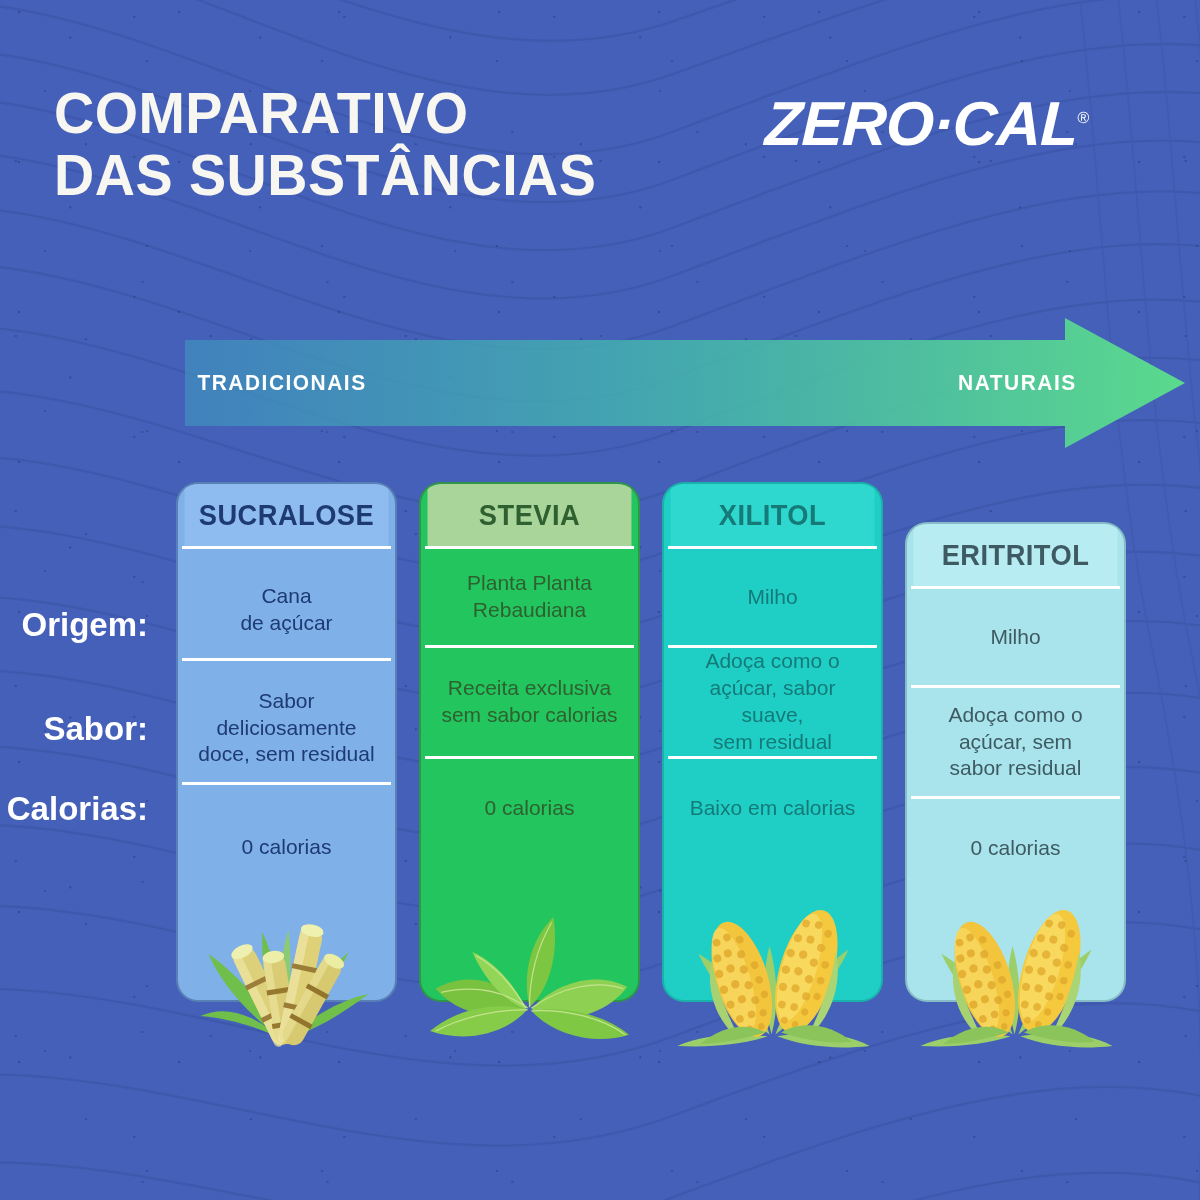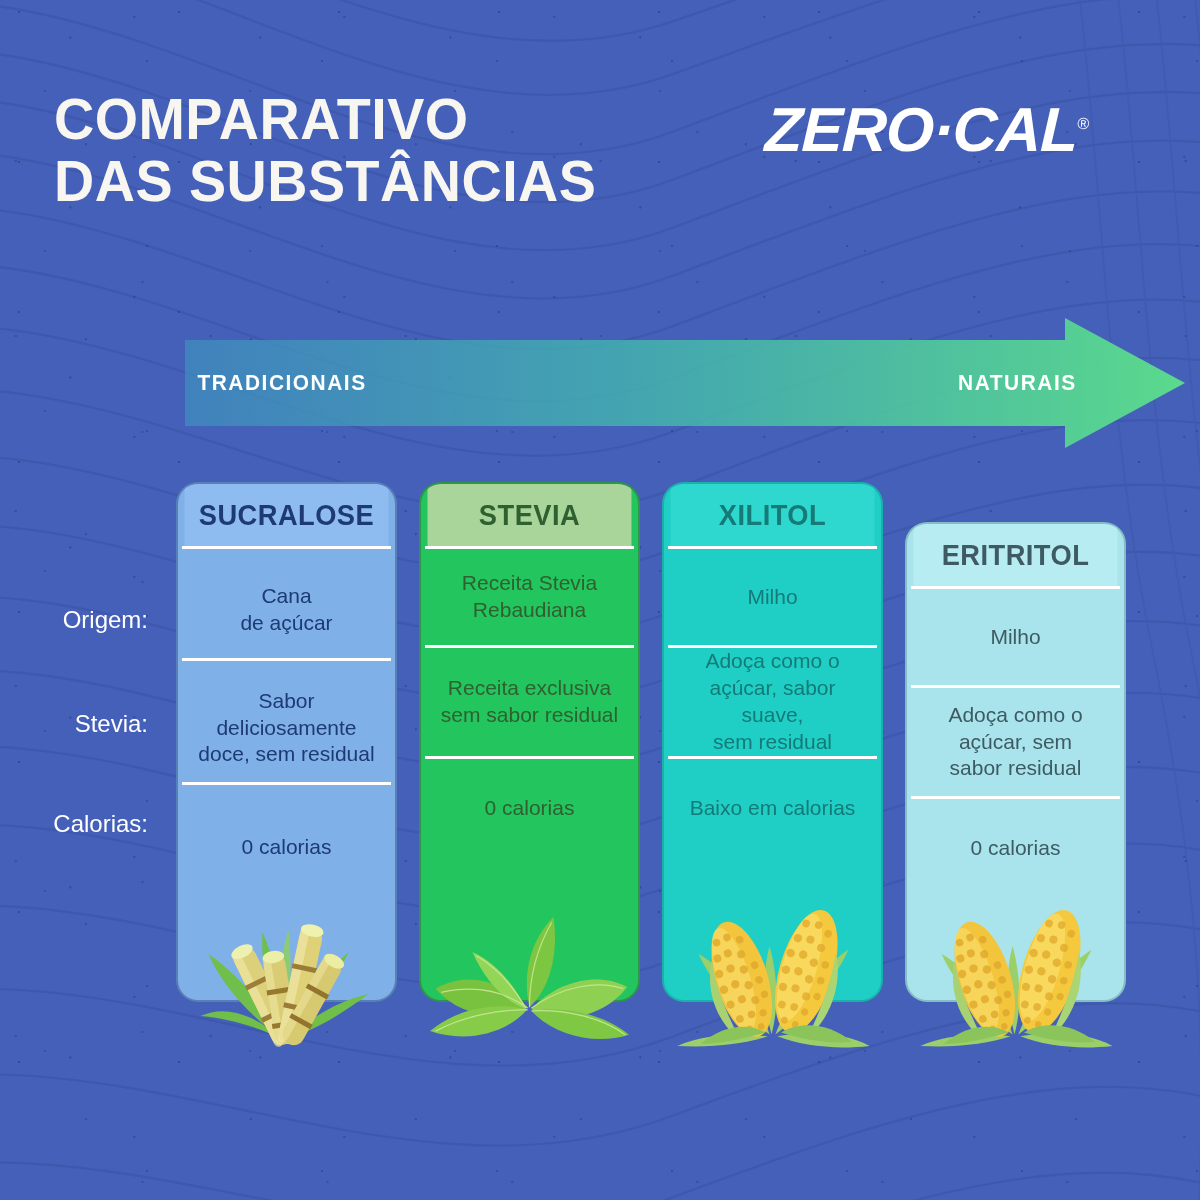--- a/index.html
+++ b/index.html
@@ -31,21 +31,21 @@
       radial-gradient(circle at 22% 57%, rgba(20,30,80,.26) 0 1px, transparent 1.4px),
       radial-gradient(circle at 52% 74%, rgba(20,30,80,.30) 0 1px, transparent 1.4px),
       radial-gradient(circle at 77% 88%, rgba(20,30,80,.26) 0 1px, transparent 1.4px),
       radial-gradient(circle at 8% 92%, rgba(20,30,80,.28) 0 1px, transparent 1.4px);
     background-size: 160px 150px, 190px 170px, 210px 140px, 175px 185px,
                      205px 160px, 165px 195px, 185px 150px, 195px 175px;
     opacity: .9;
   }
 
   
-  .header { position: absolute; top: 16px; left: 0; width: 1136px; height: 300px; }
+  .header { position: absolute; top: 10px; left: 0; width: 1136px; height: 300px; }
 
   .page-title {
     position: absolute;
     left: 54px;
     top: 72px;
     color: #f7f6f1;
     font-size: 58px;
     line-height: 1.07;
     font-weight: 700;
     letter-spacing: .5px;
@@ -95,27 +95,27 @@
   }
   .arrow-label.left  { left: 8px;  transform: translateY(-50%) scaleX(.95); }
   .arrow-label.right { right: 105px; transform: translateY(-50%) scaleX(.95); }
 
   
   .row-labels { position: absolute; left: 0; top: 470px; width: 180px; }
   .row-label {
     position: absolute;
     right: 32px;
     color: #ffffff;
-    font-size: 24px;
-    font-weight: 400;
+    font-size: 33px;
+    font-weight: 700;
     white-space: nowrap;
   }
   .row-label.r0 { top: 136px; }
   .row-label.r1 { top: 240px; }
-  .row-label.r2 { top: 340px; text-align: right; }
+  .row-label.r2 { top: 320px; text-align: right; }
 
   
   .cards {
     position: absolute;
     left: 176px;
     top: 482px;
     width: 950px;
     height: 520px;
     display: flex;
     gap: 22px;
@@ -246,21 +246,21 @@
       </linearGradient>
     </defs>
     <path d="M0 22 H880 V0 L1000 65 L880 130 V108 H0 Z" fill="url(#arrowGrad)"></path>
   </svg>
   <div class="arrow-label left">TRADICIONAIS</div>
   <div class="arrow-label right">NATURAIS</div>
 </div>
 
 <div class="row-labels">
   <div class="row-label r0">Origem:</div>
-  <div class="row-label r1">Stevia:</div>
+  <div class="row-label r1">Sabor:</div>
   <div class="row-label r2">Calorias:</div>
 </div>
 
 <div class="cards">
 
   <div class="card c0">
     <div class="card-inner">
       <div class="card-header">SUCRALOSE</div>
       <div class="divider"></div>
       <div class="cell origem">Cana
@@ -318,25 +318,25 @@
           </g>
         </g>
       </svg>
     </div>
   </div>
 
   <div class="card c1">
     <div class="card-inner">
       <div class="card-header">STEVIA</div>
       <div class="divider"></div>
-      <div class="cell origem">Receita Stevia
+      <div class="cell origem">Planta Planta
 Rebaudiana</div>
       <div class="divider"></div>
       <div class="cell sabor">Receita exclusiva
-sem sabor residual</div>
+sem sabor calorias</div>
       <div class="divider"></div>
       <div class="cell calorias">0 calorias</div>
       <div class="cell art"></div>
     </div>
     <div class="art-layer">
       <svg viewBox="0 0 240 190" preserveAspectRatio="xMidYMax meet">
         <g>
           <path d="M118 150 C 86 118, 50 112, 18 130 C 44 160, 86 166, 118 150 Z" fill="#79c23f"></path>
           <path d="M118 152 C 82 144, 40 152, 12 176 C 52 190, 96 178, 118 152 Z" fill="#86cc48"></path>
           <path d="M120 150 C 112 116, 120 78, 146 52 C 152 92, 142 130, 120 150 Z" fill="#7cc641"></path>

